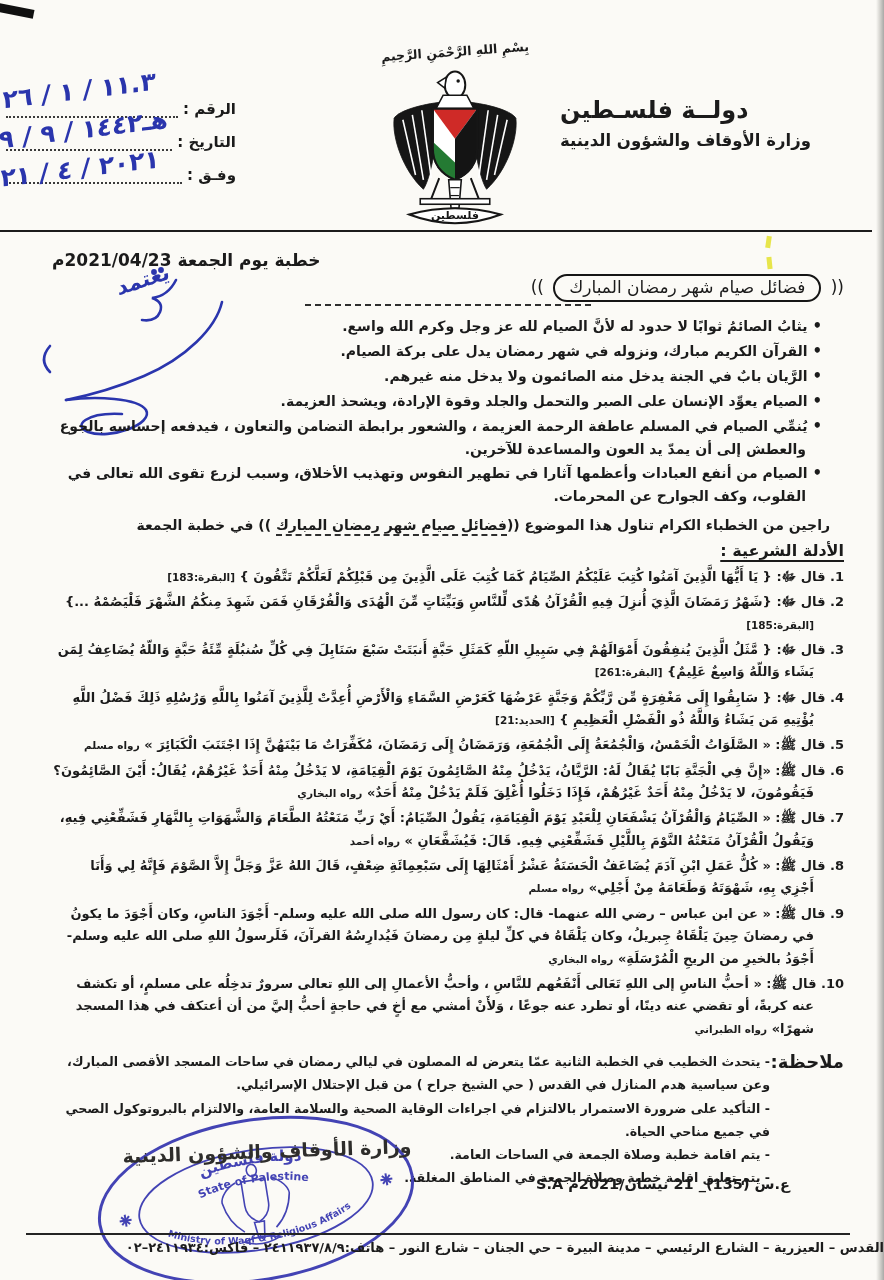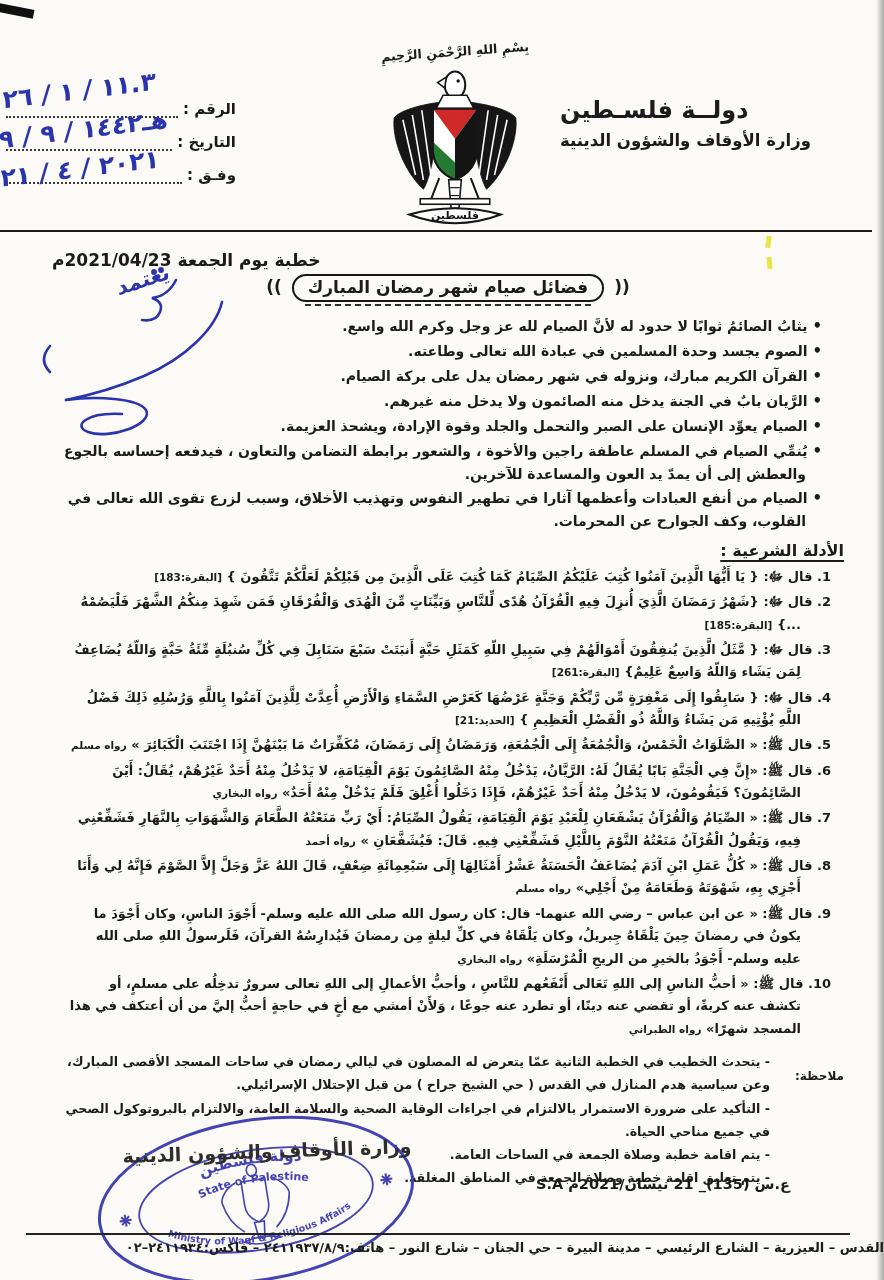--- a/index.html
+++ b/index.html
@@ -30,34 +30,34 @@
   .hand.v1{top:76px;left:2px;}
   .hand.v2{top:115px;left:-2px;}
   .hand.v3{top:154px;left:0px;}
   .signature{position:absolute;top:250px;left:26px;}
   .sig-word{position:absolute;top:268px;left:116px;color:#2a35ad;font-size:21px;font-weight:700;
             transform:rotate(-18deg) skewX(-10deg);}
 
   
   .content{position:absolute;top:238px;left:52px;right:40px;direction:rtl;text-align:right;}
   .doc-title{text-align:left;font-size:17px;font-weight:700;margin:12px 0 4px;}
-  .subject-row{text-align:center;margin:0 0 2px;font-weight:700;font-size:17px;}
+  .subject-row{margin:0 0 2px;font-weight:400;font-size:17px;}
   .subject-box{display:inline-block;border:2px solid #151515;border-radius:16px;padding:1px 14px 3px;margin:0 4px;}
   .subject-underline{width:286px;margin:2px auto 8px;border-bottom:2.5px dashed #2e2e2e;}
   .bullet{font-size:14px;font-weight:600;line-height:1.6;padding-right:38px;text-indent:-16px;margin:1px 0;}
   .bullet .dot{font-size:15px;}
   .request-line{font-size:14px;font-weight:700;margin:9px 0 6px;padding-right:14px;}
   .request-line .hl{border-bottom:2px dashed #2e2e2e;padding-bottom:1px;}
   .ev-heading{font-size:16px;font-weight:800;text-decoration:underline;text-underline-offset:4px;
               text-decoration-thickness:2px;margin:8px 0 6px;}
-  .ev{font-size:13px;font-weight:700;line-height:1.72;padding-right:30px;text-indent:-30px;margin:3px 13px;}
+  .ev{font-size:13px;font-weight:700;line-height:1.72;padding-right:30px;text-indent:-30px;margin:3px 0;}
   .ev .num{font-weight:700;}
   .ev .src{font-size:10.5px;}
   .notes{position:relative;margin-top:10px;}
-  .notes-label{position:absolute;right:0;top:1px;font-size:12px;font-weight:800;margin-top:18px;}
+  .notes-label{position:absolute;right:0;top:1px;font-size:18px;font-weight:800;}
   .note{font-size:12.6px;font-weight:700;line-height:1.85;padding-right:74px;}
 
   
   .ref-line{position:absolute;top:1176px;left:430px;width:360px;direction:rtl;
             font-size:14.5px;font-weight:700;}
   .foot-rule{position:absolute;top:1233px;left:26px;right:34px;border-top:2px solid #242424;}
   .footer-address{position:absolute;top:1240px;left:0;right:0;text-align:right;direction:rtl;
                   font-size:13px;font-weight:700;}
   .stamp{position:absolute;top:1112px;left:88px;}
   .stamp-overlay{position:absolute;top:1140px;left:72px;width:390px;text-align:center;direction:rtl;
@@ -151,27 +151,29 @@
   <div class="doc-title">خطبة يوم الجمعة 2021/04/23م</div>
 
   <div class="subject-row">
     <span>((</span>
     <span class="subject-box">فضائل صيام شهر رمضان المبارك</span>
     <span>))</span>
   </div>
   <div class="subject-underline"></div>
 
   <div class="bullet"><span class="dot">•</span> <span>يثابُ الصائمُ ثوابًا لا حدود له لأنَّ الصيام لله عز وجل وكرم الله واسع.</span></div>
-  <div class="bullet"><span class="dot">•</span> <span>الصوم يجسد وحدة المسلمين في عبادة الله تعالى وطاعته.</span></div>
   <div class="bullet"><span class="dot">•</span> <span>القرآن الكريم مبارك، ونزوله في شهر رمضان يدل على بركة الصيام.</span></div>
   <div class="bullet"><span class="dot">•</span> <span>الرَّيان بابٌ في الجنة يدخل منه الصائمون ولا يدخل منه غيرهم.</span></div>
   <div class="bullet"><span class="dot">•</span> <span>الصيام يعوِّد الإنسان على الصبر والتحمل والجلد وقوة الإرادة، ويشحذ العزيمة.</span></div>
-  <div class="bullet"><span class="dot">•</span> <span>يُنمِّي الصيام في المسلم عاطفة راجين والأخوة ، والشعور برابطة التضامن والتعاون ، فيدفعه إحساسه بالجوع والعطش إلى أن يمدّ يد العون والمساعدة للآخرين.</span></div>
+  <div class="bullet"><span class="dot">•</span> <span>يُنمِّي الصيام في المسلم عاطفة الرحمة العزيمة ، والشعور برابطة التضامن والتعاون ، فيدفعه إحساسه بالجوع والعطش إلى أن يمدّ يد العون والمساعدة للآخرين.</span></div>
   <div class="bullet"><span class="dot">•</span> <span>الصيام من أنفع العبادات وأعظمها آثارا في تطهير النفوس وتهذيب الأخلاق، وسبب لزرع تقوى الله تعالى في القلوب، وكف الجوارح عن المحرمات.</span></div>
 
+  <div class="request-line">
+    <span>راجين من الخطباء الكرام تناول هذا الموضوع ((</span><span class="hl">فضائل صيام شهر رمضان المبارك</span><span> )) في خطبة الجمعة</span>
+  </div>
 
   <div class="ev-heading">الأدلة الشرعية :</div>
 
   <div class="ev"><span class="num">1.</span> <span class="pfx">قال ﷻ:</span> <span class="body">{ يَا أَيُّهَا الَّذِينَ آمَنُوا كُتِبَ عَلَيْكُمُ الصِّيَامُ كَمَا كُتِبَ عَلَى الَّذِينَ مِن قَبْلِكُمْ لَعَلَّكُمْ تَتَّقُونَ }</span> <span class="src">[البقرة:183]</span></div>
   <div class="ev"><span class="num">2.</span> <span class="pfx">قال ﷻ:</span> <span class="body">{شَهْرُ رَمَضَانَ الَّذِيَ أُنزِلَ فِيهِ الْقُرْآنُ هُدًى لِّلنَّاسِ وَبَيِّنَاتٍ مِّنَ الْهُدَى وَالْفُرْقَانِ فَمَن شَهِدَ مِنكُمُ الشَّهْرَ فَلْيَصُمْهُ ...}</span> <span class="src">[البقرة:185]</span></div>
   <div class="ev"><span class="num">3.</span> <span class="pfx">قال ﷻ:</span> <span class="body">{ مَّثَلُ الَّذِينَ يُنفِقُونَ أَمْوَالَهُمْ فِي سَبِيلِ اللّهِ كَمَثَلِ حَبَّةٍ أَنبَتَتْ سَبْعَ سَنَابِلَ فِي كُلِّ سُنبُلَةٍ مِّئَةُ حَبَّةٍ وَاللّهُ يُضَاعِفُ لِمَن يَشَاء وَاللّهُ وَاسِعٌ عَلِيمٌ}</span> <span class="src">[البقرة:261]</span></div>
   <div class="ev"><span class="num">4.</span> <span class="pfx">قال ﷻ:</span> <span class="body">{ سَابِقُوا إِلَى مَغْفِرَةٍ مِّن رَّبِّكُمْ وَجَنَّةٍ عَرْضُهَا كَعَرْضِ السَّمَاءِ وَالْأَرْضِ أُعِدَّتْ لِلَّذِينَ آمَنُوا بِاللَّهِ وَرُسُلِهِ ذَلِكَ فَضْلُ اللَّهِ يُؤْتِيهِ مَن يَشَاءُ وَاللَّهُ ذُو الْفَضْلِ الْعَظِيمِ }</span> <span class="src">[الحديد:21]</span></div>
   <div class="ev"><span class="num">5.</span> <span class="pfx">قال ﷺ:</span> <span class="body">« الصَّلَوَاتُ الْخَمْسُ، وَالْجُمُعَةُ إِلَى الْجُمُعَةِ، وَرَمَضَانُ إِلَى رَمَضَانَ، مُكَفِّرَاتٌ مَا بَيْنَهُنَّ إِذَا اجْتَنَبَ الْكَبَائِرَ »</span> <span class="src">رواه مسلم</span></div>
   <div class="ev"><span class="num">6.</span> <span class="pfx">قال ﷺ:</span> <span class="body">«إِنَّ فِي الْجَنَّةِ بَابًا يُقَالُ لَهُ: الرَّيَّانُ، يَدْخُلُ مِنْهُ الصَّائِمُونَ يَوْمَ الْقِيَامَةِ، لا يَدْخُلُ مِنْهُ أَحَدٌ غَيْرُهُمْ، يُقَالُ: أَيْنَ الصَّائِمُونَ؟ فَيَقُومُونَ، لا يَدْخُلُ مِنْهُ أَحَدٌ غَيْرُهُمْ، فَإِذَا دَخَلُوا أُغْلِقَ فَلَمْ يَدْخُلْ مِنْهُ أَحَدٌ»</span> <span class="src">رواه البخاري</span></div>
   <div class="ev"><span class="num">7.</span> <span class="pfx">قال ﷺ:</span> <span class="body">« الصِّيَامُ وَالْقُرْآنُ يَشْفَعَانِ لِلْعَبْدِ يَوْمَ الْقِيَامَةِ، يَقُولُ الصِّيَامُ: أَيْ رَبِّ مَنَعْتُهُ الطَّعَامَ وَالشَّهَوَاتِ بِالنَّهَارِ فَشَفِّعْنِي فِيهِ، وَيَقُولُ الْقُرْآنُ مَنَعْتُهُ النَّوْمَ بِاللَّيْلِ فَشَفِّعْنِي فِيهِ. قَالَ: فَيُشَفَّعَانِ »</span> <span class="src">رواه أحمد</span></div>

